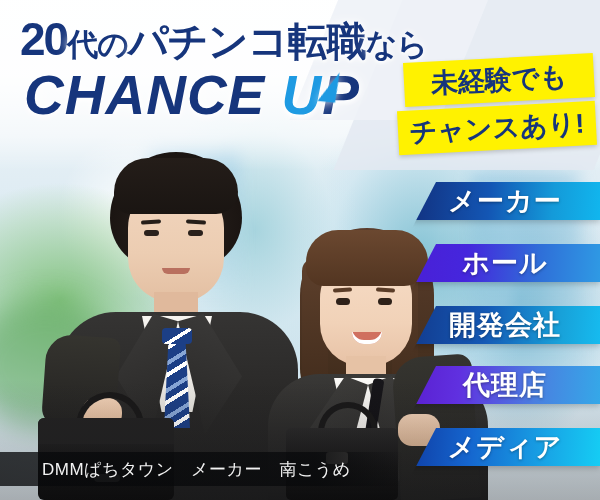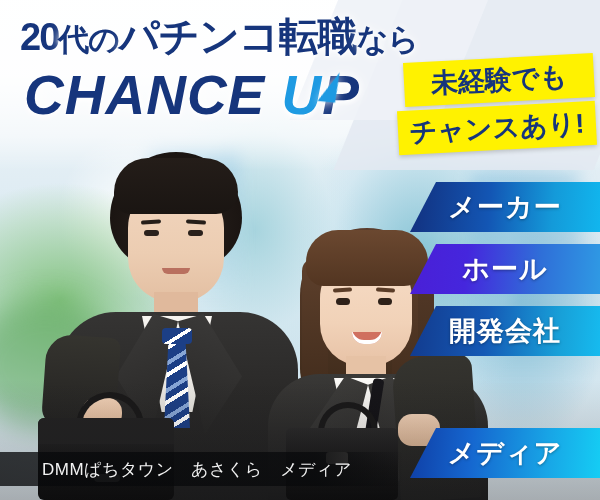--- a/index.html
+++ b/index.html
@@ -200,21 +200,21 @@
     pointer-events:none;
   }
 
   
   .headline{
     position:absolute;left:20px;top:16px;
     font-size:40px;font-weight:bold;color:#16357c;
     letter-spacing:-1px;white-space:nowrap;line-height:1;
     text-shadow:0 0 7px rgba(255,255,255,.95),0 0 14px rgba(255,255,255,.9),0 2px 3px rgba(255,255,255,.9);
   }
-  .headline .num{font-size:38px;letter-spacing:-2px;}
+  .headline .num{font-size:46px;letter-spacing:-2px;}
   .headline .small{font-size:31px;}
 
   .logo{
     position:absolute;left:24px;top:68px;white-space:nowrap;
     font-size:55px;font-weight:bold;font-style:italic;line-height:1;
     letter-spacing:1px;
     text-shadow:0 0 8px rgba(255,255,255,.95),0 0 18px rgba(255,255,255,.85),0 3px 4px rgba(255,255,255,.8);
   }
   .logo .chance{color:#16357c;}
   .logo .up-u{color:#1e9ae2;position:relative;}
@@ -232,21 +232,21 @@
     position:absolute;background:#fff200;
     color:#16357c;font-weight:bold;white-space:nowrap;
     display:flex;align-items:center;justify-content:center;
     box-shadow:0 2px 4px rgba(0,0,0,.18);
   }
   #ribbon-1{left:404px;top:58px;width:190px;height:44px;font-size:27px;transform:rotate(-3deg);}
   #ribbon-2{left:398px;top:106px;width:198px;height:44px;font-size:27px;transform:rotate(-3deg);}
 
   
   .cat-btn{
-    position:absolute;width:190px;height:50px;
+    position:absolute;width:190px;height:38px;
     clip-path:polygon(26px 0,190px 0,190px 50px,0 50px);
     display:flex;align-items:center;justify-content:center;
     color:#ffffff;font-size:27px;font-weight:bold;letter-spacing:1px;
     text-shadow:0 1px 3px rgba(0,0,0,.35);
     box-shadow:0 2px 6px rgba(0,0,0,.22);
   }
   #cat-0{left:410px;top:182px;background:linear-gradient(95deg,#12307e 0%,#1356b4 42%,#149ad9 75%,#11b6ee 100%);}
   #cat-1{left:410px;top:244px;background:linear-gradient(95deg,#4a1fd6 0%,#4526dd 30%,#2f6fd8 68%,#2f9ae4 100%);}
   #cat-2{left:410px;top:306px;background:linear-gradient(95deg,#123a8d 0%,#1559b5 40%,#18a0d8 78%,#16bbef 100%);}
   #cat-3{left:410px;top:366px;background:linear-gradient(95deg,#5a1fd0 0%,#6030e0 26%,#4a7fe0 66%,#35a8e8 100%);}
@@ -349,20 +349,23 @@
 
   <div class="cat-btn" id="cat-0">
     <span>メーカー</span>
   </div>
   <div class="cat-btn" id="cat-1">
     <span>ホール</span>
   </div>
   <div class="cat-btn" id="cat-2">
     <span>開発会社</span>
   </div>
+  <div class="cat-btn" id="cat-3">
+    <span>代理店</span>
+  </div>
   <div class="cat-btn" id="cat-4">
     <span>メディア</span>
   </div>
 
   <div class="caption-bar"></div>
-  <div class="caption-text">DMMぱちタウン　あさくら　メディア</div>
+  <div class="caption-text">DMMぱちタウン　メーカー　南こうめ</div>
 
 </div>
 
 </body></html>

